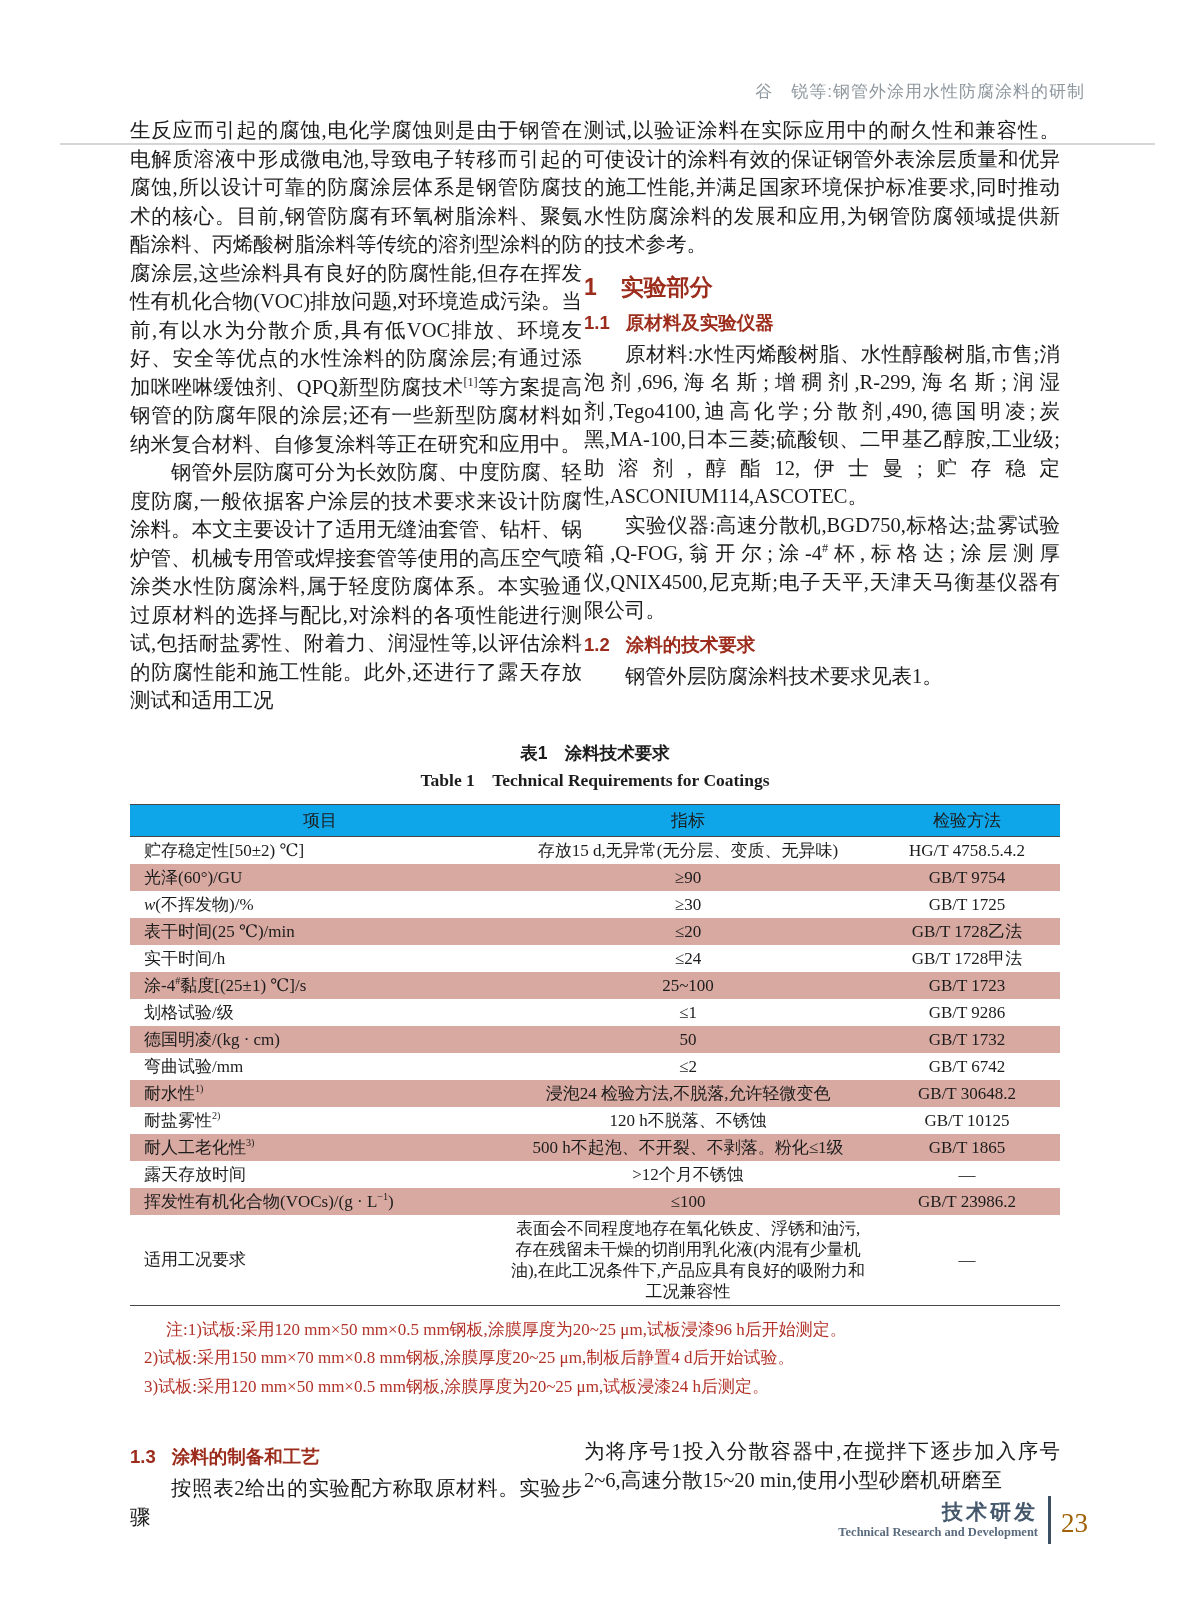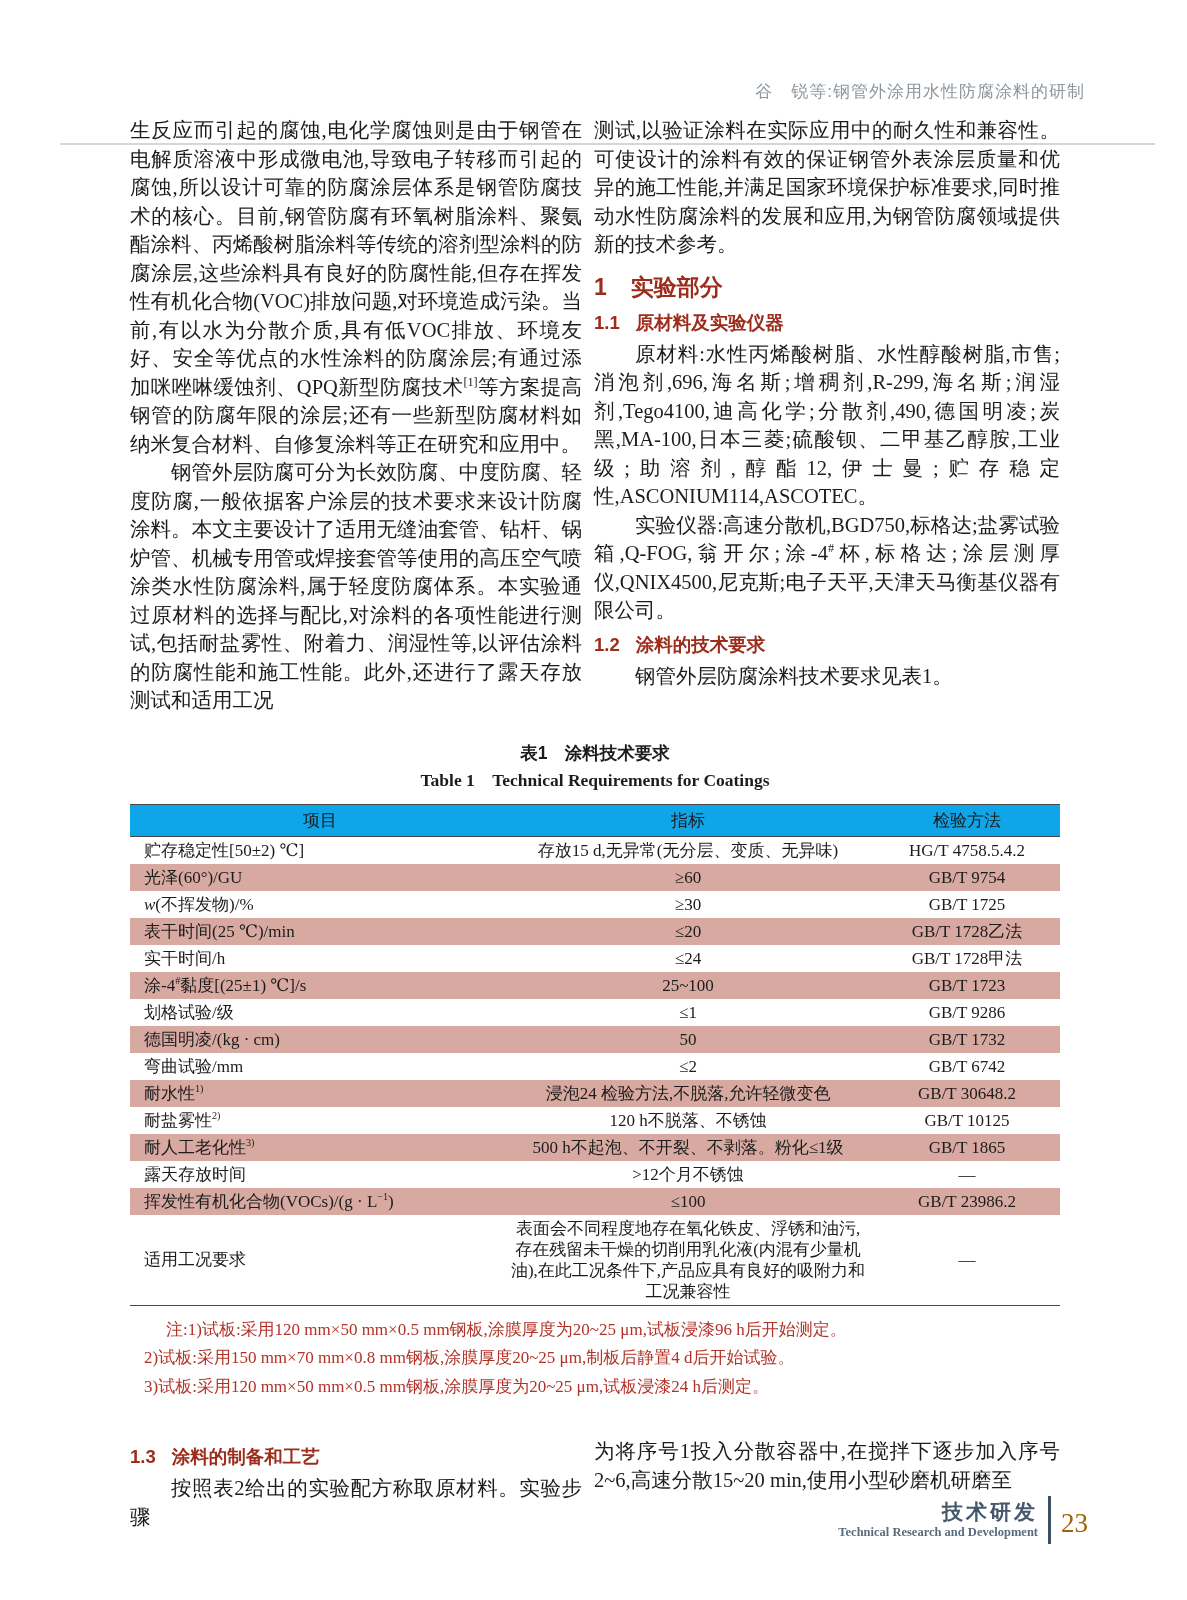--- a/index.html
+++ b/index.html
@@ -14,21 +14,21 @@
   .running-head{
     position:absolute; top:80px; left:60px; right:130px;
     text-align:right; font-family:"Liberation Sans","DejaVu Sans",sans-serif;
     font-size:17px; color:#8e979e; letter-spacing:1px;
   }
   .head-rule{
     position:absolute; top:143px; left:60px; right:60px;
     border-top:2px solid #d3d7d9;
   }
   .content{position:absolute; top:116px; left:130px; width:930px;}
-  .cols{display:flex; gap:12px;}
+  .cols{display:flex; gap:2px;}
   .col-l{width:452px; flex:none;}
   .col-r{flex:1; min-width:0;}
   .body-p{margin:0; font-size:20.5px; line-height:28.5px; text-align:justify;}
   .indent{text-indent:2em;}
   sup{font-size:0.6em; vertical-align:super; line-height:0;}
   i{font-style:italic;}
   .h1{
     margin:13px 0 7px; font-family:"Liberation Sans","DejaVu Sans",sans-serif;
     font-size:23px; font-weight:bold; color:#9c2c1c;
   }
@@ -129,21 +129,21 @@
         </tr>
       </thead>
       <tbody>
           <tr>
             <td class="c-item">贮存稳定性[50±2) ℃]</td>
             <td class="c-value">存放15 d,无异常(无分层、变质、无异味)</td>
             <td class="c-method">HG/T 4758.5.4.2</td>
           </tr>
           <tr class="shaded">
             <td class="c-item">光泽(60°)/GU</td>
-            <td class="c-value">≥60</td>
+            <td class="c-value">≥90</td>
             <td class="c-method">GB/T 9754</td>
           </tr>
           <tr>
             <td class="c-item"><i>w</i>(不挥发物)/%</td>
             <td class="c-value">≥30</td>
             <td class="c-method">GB/T 1725</td>
           </tr>
           <tr class="shaded">
             <td class="c-item">表干时间(25 ℃)/min</td>
             <td class="c-value">≤20</td>

